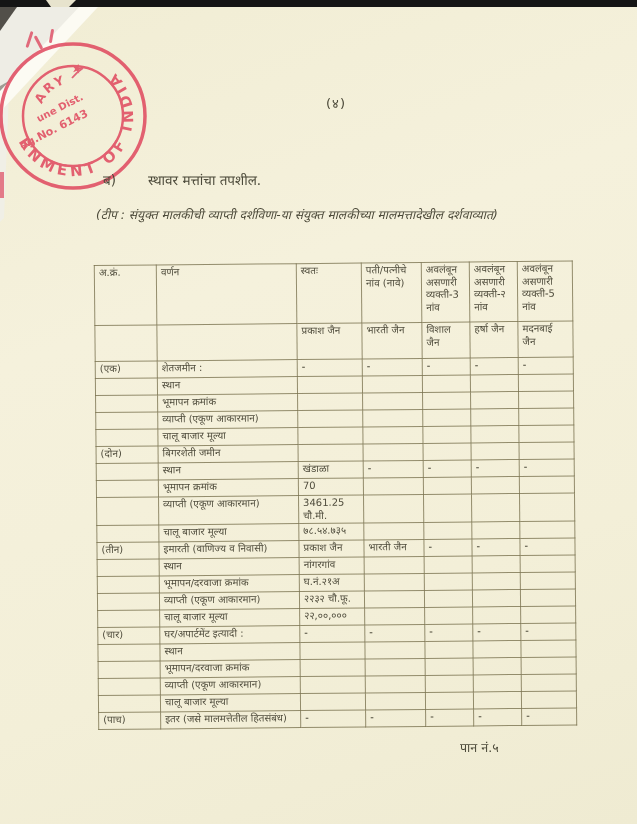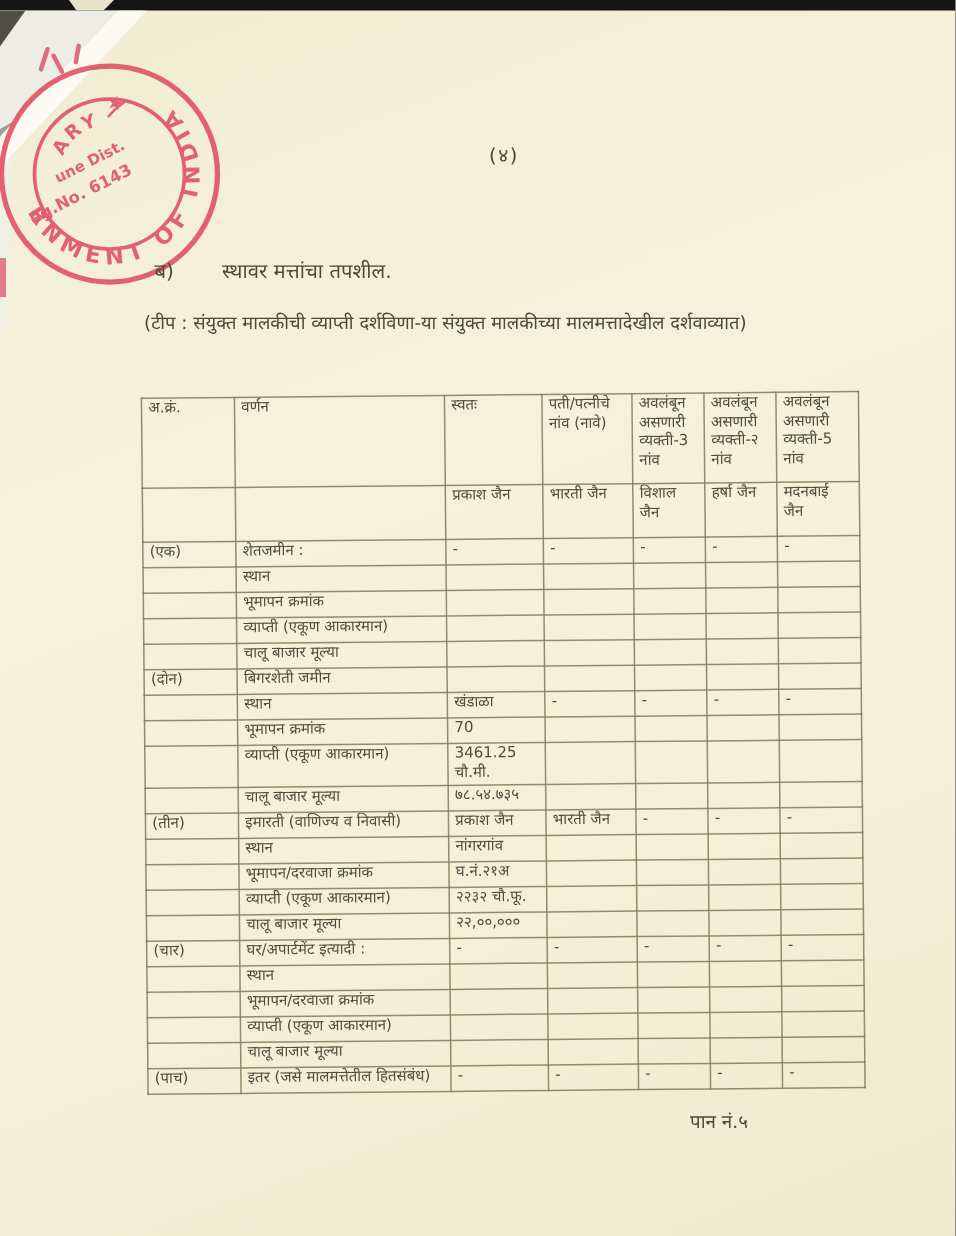--- a/index.html
+++ b/index.html
@@ -33,21 +33,21 @@
   .frag2{left:37px;top:35px;height:15px;transform:rotate(-28deg);}
   .frag3{left:50px;top:29px;height:14px;transform:rotate(10deg);}
   .edge-dash{position:absolute;left:0;top:172px;width:4px;height:26px;background:#dd4860;opacity:.7;}
   
   .stamp{position:absolute;left:-7px;top:36px;opacity:.85;}
   
   .pagenum-top{position:absolute;left:296px;top:94px;width:80px;text-align:center;
     font-size:13px;letter-spacing:1px;}
   .section-line{position:absolute;left:103px;top:171px;font-size:13.5px;}
   .section-line .title{margin-left:32px;}
-  .note-line{position:absolute;left:96px;top:206px;width:460px;font-size:12.2px;}
+  .note-line{position:absolute;left:96px;top:206px;width:460px;font-size:12.2px;font-style:italic;}
   .footer-line{position:absolute;left:460px;top:739px;font-size:12.5px;}
   
   .tbl-wrap{position:absolute;left:96px;top:263px;width:478px;
     transform:rotate(-0.55deg);transform-origin:45% 50%;}
   table.assets{border-collapse:collapse;table-layout:fixed;width:478px;
     font-size:10px;color:#504d3d;}
   table.assets col.c1{width:62px;}  table.assets col.c2{width:140px;}
   table.assets col.c3{width:65px;}  table.assets col.c4{width:60px;}
   table.assets col.c5{width:48px;}  table.assets col.c6{width:48px;}
   table.assets col.c7{width:55px;}

